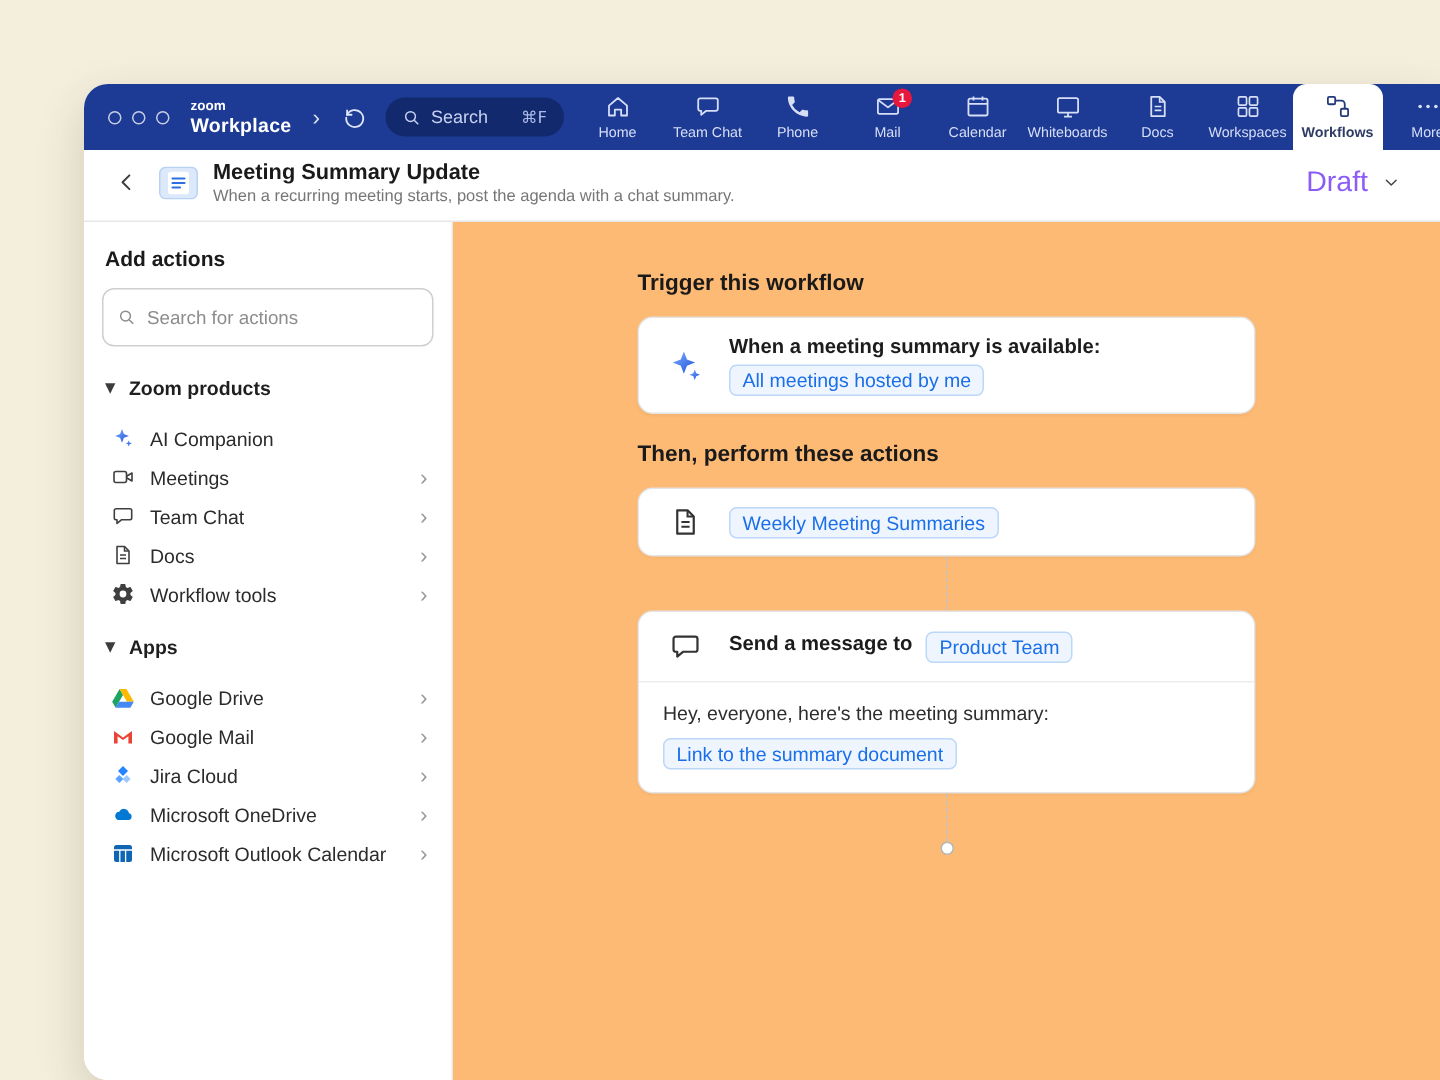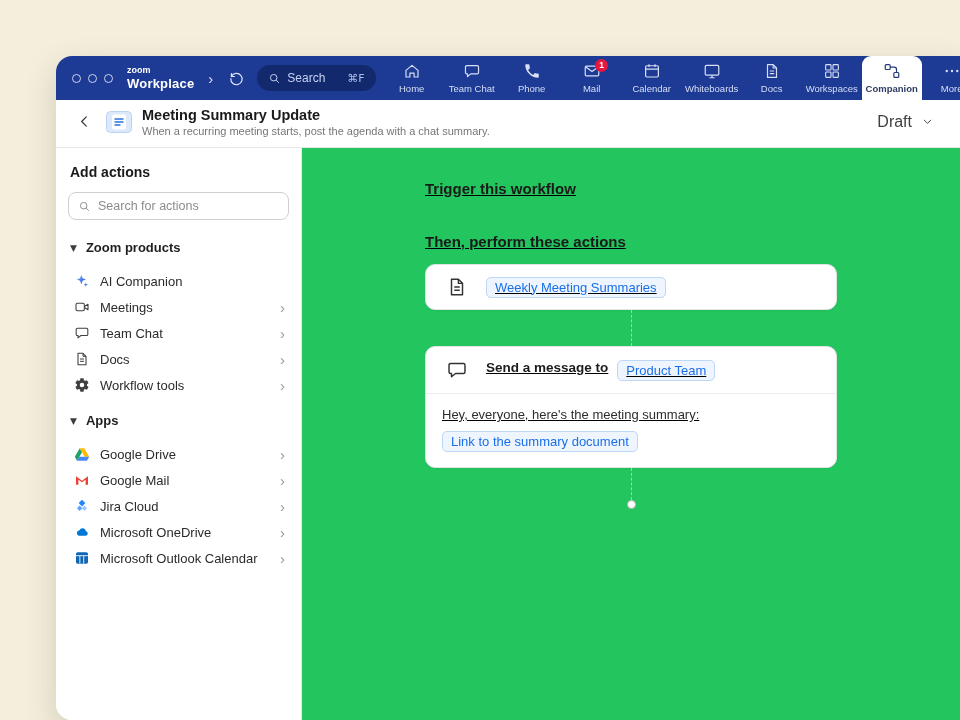--- a/index.html
+++ b/index.html
@@ -51,49 +51,49 @@
   .toolbar {
     flex:0 0 48px; background:#fff; border-bottom:1px solid #e7e7e7;
     display:flex; align-items:center; gap:10px; padding:0 26px 4px 16px;
   }
   .back-btn { width:24px; height:24px; color:#3c3c3c; }
   .back-btn svg { width:17px; height:17px; }
   .wf-doc-icon { flex:0 0 26px; display:flex; }
   .titles { display:flex; flex-direction:column; gap:2px; }
   .wf-title { font-size:14.5px; font-weight:700; color:#1a1a1a; }
   .wf-sub { font-size:11px; color:#767676; }
-  .draft-btn { margin-left:auto; display:flex; align-items:center; gap:9px; font-size:16px; color:#404040; cursor:pointer; background:none; border:none; font-family:inherit;text-align:right; }
+  .draft-btn { margin-left:auto; display:flex; align-items:center; gap:9px; font-size:19px; color:#8b5cf6; cursor:pointer; background:none; border:none; font-family:inherit;text-align:right; }
   .draft-btn svg { width:13px; height:13px; color:#444; }
   
   .content { flex:1; display:flex; min-height:0; }
   .sidebar {
     flex:0 0 246px; width:246px; background:#fff; border-right:1px solid #e8e8e8;
     padding:16px 12px; overflow:hidden;
   }
   .sb-heading { font-size:14px; font-weight:700; color:#1a1a1a; margin:0 0 12px 2px; }
   .sb-search {
     display:flex; align-items:center; gap:7px; border:1px solid #cfcfcf; border-radius:8px;
-    height:28px; padding:0 9px; color:#8c8c8c;
+    height:39px; padding:0 9px; color:#8c8c8c;
   }
   .sb-search svg { width:13px; height:13px; flex:0 0 13px; }
   .sb-search input { border:none; outline:none; flex:1; font-size:12.5px; color:#333; background:transparent; font-family:inherit; }
   .sb-search input::placeholder { color:#8c8c8c; }
   .sb-section-h { display:flex; align-items:center; gap:9px; font-size:13px; font-weight:700; color:#1f1f1f; margin:20px 2px 8px; cursor:pointer; }
   .caret { font-size:9px; color:#3c3c3c; font-family:"DejaVu Sans", sans-serif; }
   .sb-item {
     display:flex; align-items:flex-end; gap:10px; height:26px; padding:0 4px 0 6px;
     font-size:13px; color:#2b2b2b; border-radius:6px; cursor:pointer;
   }
   .sb-item svg { width:16px; height:16px; flex:0 0 16px; color:#3f3f3f; }
   .sb-item .chev { margin-left:auto; color:#9a9a9a; font-size:15px; line-height:1; }
   
-  .canvas { flex:1; background:#22c55e; overflow:hidden;text-decoration:underline; }
+  .canvas { flex:1; background:#fdba74; overflow:hidden; }
   .flow-col { width:412px; margin:32px auto 0; }
   .flow-h { font-size:15px; font-weight:700; color:#1a1a1a; margin:0 0 14px; }
-  .flow-h.second { margin-top:36px; }
+  .flow-h.second { margin-top:18px; }
   .card {
     background:#fff; border:1px solid #e4e4e4; border-radius:10px;
     box-shadow:0 1px 2px rgba(0,0,0,.04);
   }
   .card.simple { display:flex; align-items:center; gap:14px; padding:11px 16px; cursor:pointer; }
   .card .ic { flex:0 0 30px; display:flex; justify-content:center; color:#333; }
   .card .ic svg { width:26px; height:26px; }
   .card .ic.small svg { width:22px; height:22px; }
   .card-lines { display:flex; flex-direction:column; gap:5px; }
   .card-text { font-size:13.5px; font-weight:600; color:#1c1c1c; }
@@ -286,21 +286,21 @@
       <div class="nav-item">
         <svg>
             <use href="#i-grid"></use>
           </svg>
         <span class="nlabel">Workspaces</span>
       </div>
       <div class="nav-item active">
         <svg>
             <use href="#i-flow"></use>
           </svg>
-        <span class="nlabel">Companion</span>
+        <span class="nlabel">Workflows</span>
       </div>
       <div class="nav-item">
         <svg>
             <use href="#i-dots"></use>
           </svg>
         <span class="nlabel">More</span>
       </div>
     </nav>
   </header>
 
@@ -418,20 +418,31 @@
         <span>Microsoft Outlook Calendar</span>
         <span class="chev">›</span>
       </div>
     </aside>
 
     <main class="canvas">
       <div class="flow-col">
 
         <h3 class="flow-h">Trigger this workflow</h3>
 
+        <div class="card simple">
+          <span class="ic">
+            <svg viewBox="0 0 24 24" width="26" height="26">
+                <use href="#i-spark"></use>
+              </svg>
+          </span>
+          <div class="card-lines">
+            <span class="card-text">When a meeting summary is available:</span>
+            <span class="token">All meetings hosted by me</span>
+          </div>
+        </div>
 
         <h3 class="flow-h second">Then, perform these actions</h3>
 
         <div class="card simple">
           <span class="ic small">
             <svg viewBox="0 0 24 24" width="22" height="22">
                 <use href="#i-doc"></use>
               </svg>
           </span>
           <div class="card-lines">

